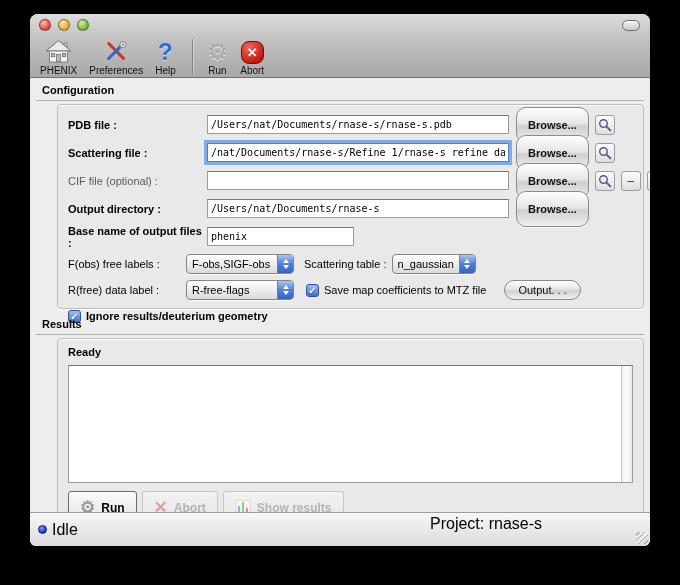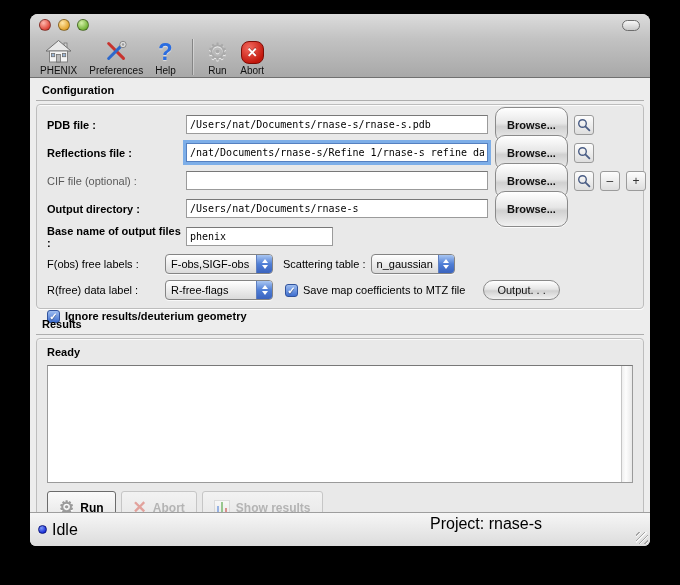--- a/index.html
+++ b/index.html
@@ -60,20 +60,21 @@
   }
   
   .main { flex:1; padding:4px 6px 0 6px; background:#ededed; overflow:hidden; }
   .section-head {
     font-size:11px; font-weight:bold; color:#000;
     padding:2px 0 4px 6px; border-bottom:1px solid #aeaeae;
   }
   .panel {
     border:1px solid #bdbdbd; border-radius:4px; background:#e9e9e9;
     box-shadow:inset 0 1px 0 rgba(255,255,255,.8), 0 1px 0 rgba(255,255,255,.9);
+    margin-left:21px;
   }
   .config-panel { margin-top:3px; height:205px; padding:9px 10px 0 10px; }
   .frow { display:flex; align-items:center; height:21px; margin-bottom:7px; }
   .flabel { width:139px; flex:none; font-size:11px; font-weight:bold; color:#000; }
   .flabel-dim { font-weight:normal; color:#5a5a5a; }
   .tfield {
     height:19px; width:302px; flex:none;
     border:1px solid #9b9b9b; border-top-color:#787878;
     background:#fff; padding:1px 3px;
     font-family:"DejaVu Sans Mono", monospace; font-size:10px; color:#000;
@@ -250,21 +251,21 @@
         <button class="btn-browse">Browse...</button>
         <button class="btn-sq">
           <svg width="14" height="14" viewBox="0 0 14 14">
             <circle cx="5.5" cy="5.5" r="3.8" fill="none" stroke="#4a5d85" stroke-width="1.4"></circle>
             <line x1="8.6" y1="8.6" x2="12.4" y2="12.4" stroke="#4a5d85" stroke-width="1.8" stroke-linecap="round"></line>
           </svg>
         </button>
       </div>
 
       <div class="frow">
-        <span class="flabel">Reflections file :</span>
+        <span class="flabel">Scattering file :</span>
         <input class="tfield focusring" type="text" value="/nat/Documents/rnase-s/Refine_1/rnase-s_refine_data.mtz" style="">
         <button class="btn-browse">Browse...</button>
         <button class="btn-sq">
           <svg width="14" height="14" viewBox="0 0 14 14">
             <circle cx="5.5" cy="5.5" r="3.8" fill="none" stroke="#4a5d85" stroke-width="1.4"></circle>
             <line x1="8.6" y1="8.6" x2="12.4" y2="12.4" stroke="#4a5d85" stroke-width="1.8" stroke-linecap="round"></line>
           </svg>
         </button>
       </div>
 

